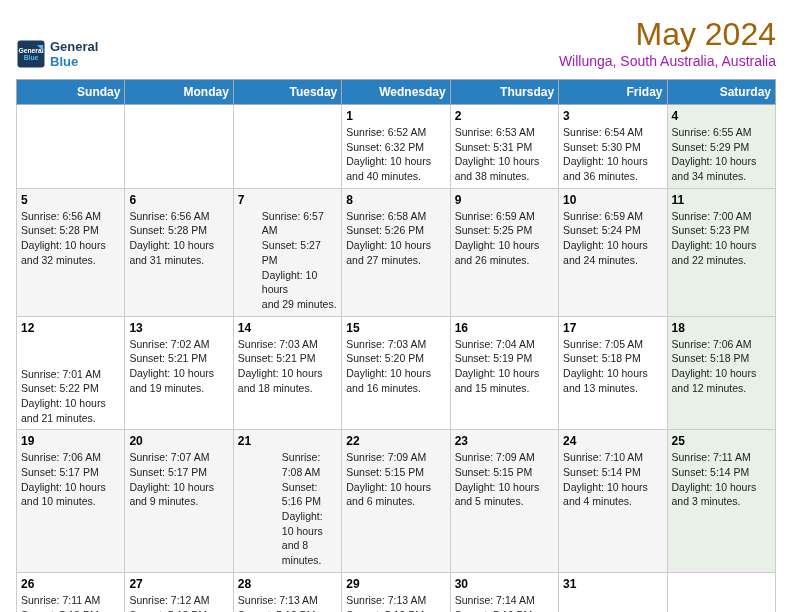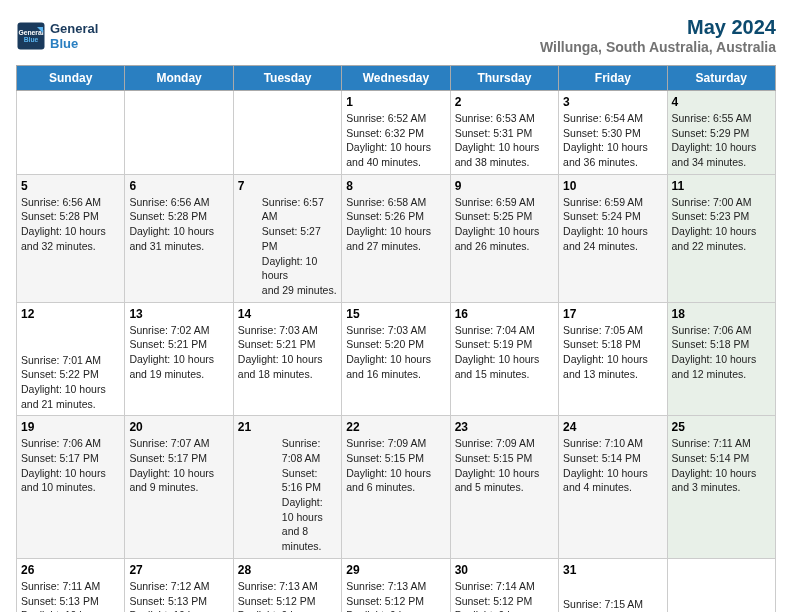--- a/index.html
+++ b/index.html
@@ -6,55 +6,54 @@
     body {
       font-family: Arial, sans-serif;
       background: #fff;
       width: 792px;
       min-height: 612px;
       padding: 16px;
     }
     .header {
       display: flex;
       justify-content: space-between;
-      align-items: center;
+      align-items: flex-end;
       margin-bottom: 10px;
     }
     .logo {
       display: flex;
       align-items: center;
       gap: 4px;
     }
     .logo-icon {
       width: 30px;
       height: 30px;
     }
     .title-block {
       text-align: right;
     }
     .month-title {
-      font-size: 20px;
-      font-weight: bold;
-      color: #0c4a6e;
+      font-size: 32px;
+      font-weight: normal;
+      color: #a16207;
     }
     .location {
       font-size: 14px;
-      color: #737373;
-      font-weight: bold;
+      color: #a21caf;
     }
     .calendar {
       width: 100%;
       border-collapse: collapse;
       font-size: 11px;
     }
     .calendar th {
       background: #2a7fc1;
       color: #fff;
       padding: 5px 4px;
-      text-align: center;
+      text-align: right;
       font-size: 12px;
       font-weight: bold;
       border: 1px solid #aaa;
     }
     .calendar td {
       border: 1px solid #ccc;
       vertical-align: top;
       padding: 4px;
       width: 108px;
       min-height: 80px;

